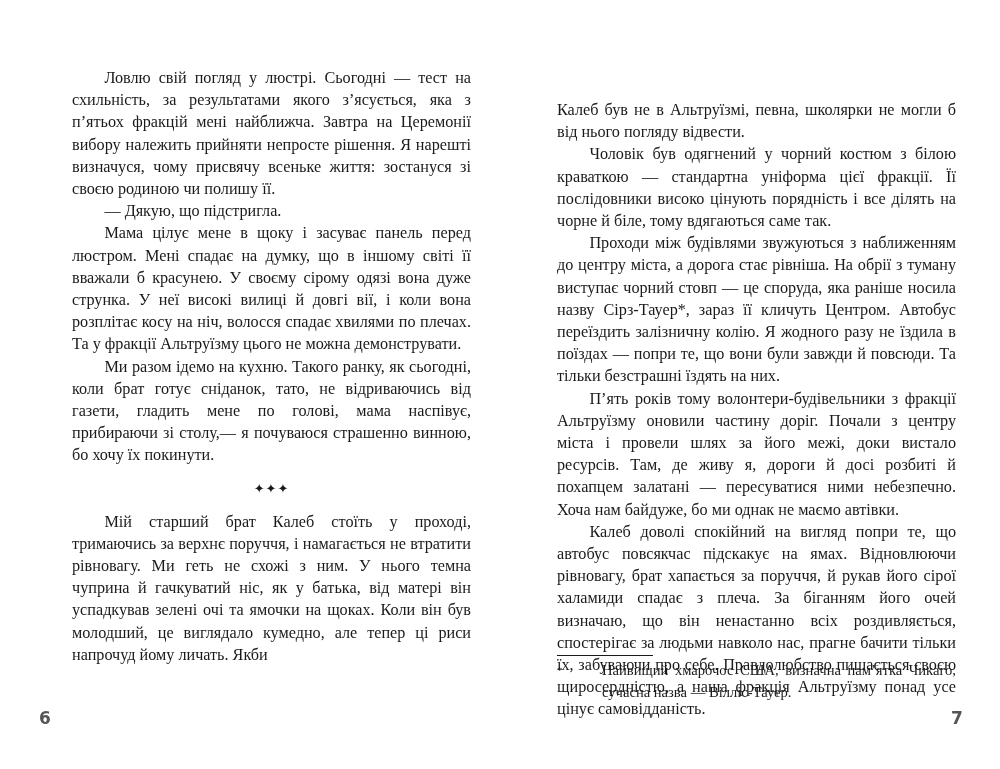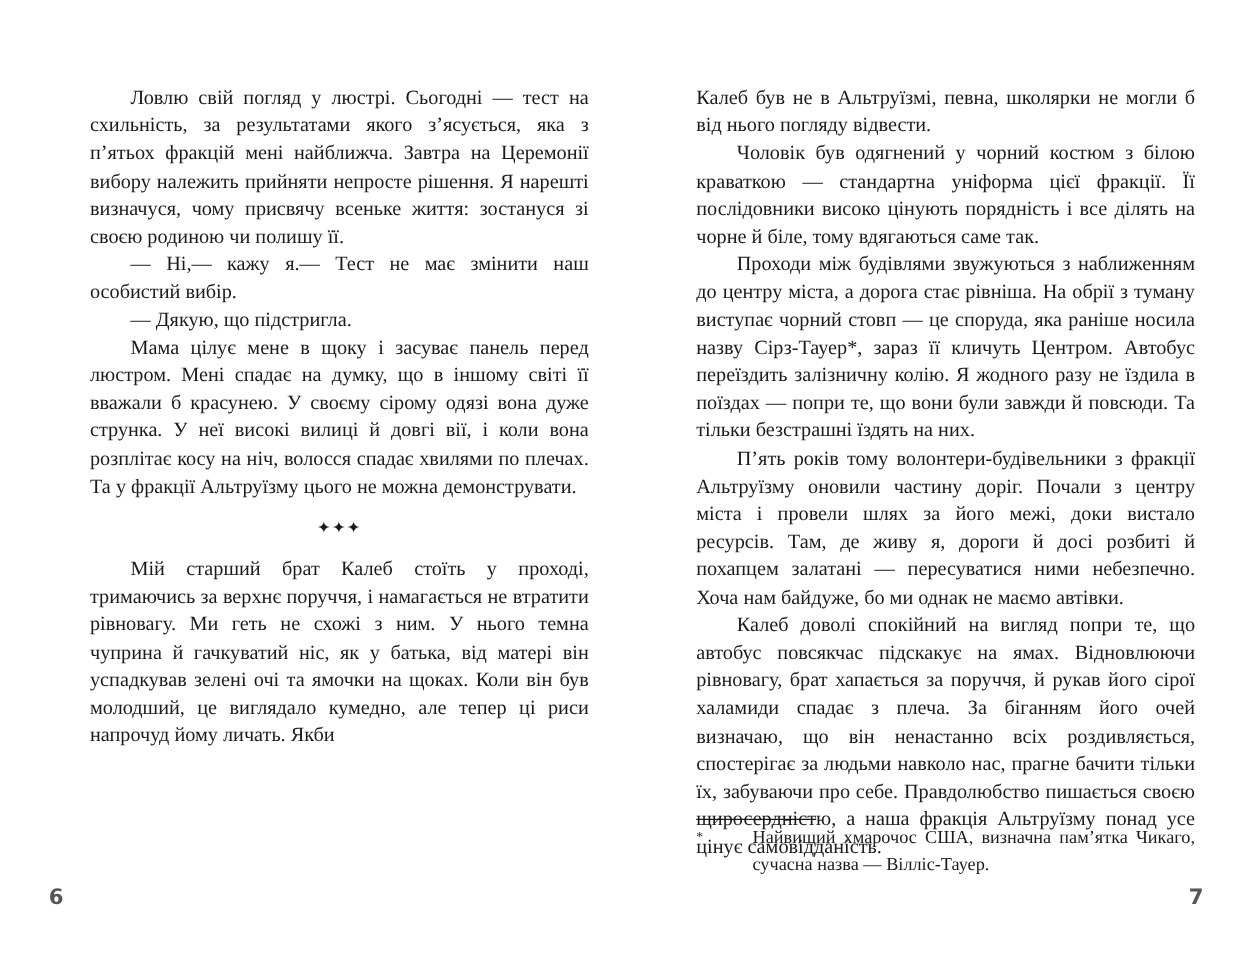--- a/index.html
+++ b/index.html
@@ -31,21 +31,21 @@
       line-height: 22.2px;
       text-align: justify;
       hyphens: manual;
     }
     .page-left .column { left: 72px; }
     .page-right .column { left: 57px; }
     .para {
       margin: 0;
       text-indent: 2em;
     }
-    .para.noindent { text-indent: 0; }
+    .para.noindent { text-indent: 0; margin-top: 32px; }
     .separator {
       text-align: center;
       text-indent: 0;
       margin: 11px 0 11px 0;
       font-size: 13px;
       letter-spacing: 1px;
       line-height: 22px;
     }
     .footnote-rule {
       position: absolute;
@@ -81,23 +81,23 @@
     }
     .page-left .page-number { left: 39px; }
     .page-right .page-number { left: 451px; }
   </style>
 </head>
 <body>
 
 <div class="page page-left">
   <div class="column">
     <p class="para">Ловлю свій погляд у люстрі. Сьогодні — тест на схильність, за результатами якого з’ясується, яка з п’ятьох фракцій мені найближча. Завтра на Церемонії вибору належить прийняти непросте рішення. Я нарешті визначуся, чому присвячу всеньке життя: зостануся зі своєю родиною чи полишу її.</p>
-    <p class="para">— Ні,— кажу я.— Тест не має змінити наш особистий вибір.</p>
     <p class="para">— Дякую, що підстригла.</p>
     <p class="para">Мама цілує мене в щоку і засуває панель перед люстром. Мені спадає на думку, що в іншому світі її вважали б красунею. У своєму сірому одязі вона дуже струнка. У неї високі вилиці й довгі вії, і коли вона розплітає косу на ніч, волосся спадає хвилями по плечах. Та у фракції Альтруїзму цього не можна демонструвати.</p>
+    <p class="para">Ми разом ідемо на кухню. Такого ранку, як сьогодні, коли брат готує сніданок, тато, не відриваючись від газети, гладить мене по голові, мама наспівує, прибираючи зі столу,— я почуваюся страшенно винною, бо хочу їх покинути.</p>
     <div class="separator">✦✦✦</div>
     <p class="para">Мій старший брат Калеб стоїть у проході, тримаючись за верхнє поруччя, і намагається не втратити рівновагу. Ми геть не схожі з ним. У нього темна чуприна й гачкуватий ніс, як у батька, від матері він успадкував зелені очі та ямочки на щоках. Коли він був молодший, це виглядало кумедно, але тепер ці риси напрочуд йому личать. Якби</p>
   </div>
   <div class="page-number">6</div>
 </div>
 
 <div class="page page-right">
   <div class="column">
     <p class="para noindent">Калеб був не в Альтруїзмі, певна, школярки не могли б від нього погляду відвести.</p>
     <p class="para">Чоловік був одягнений у чорний костюм з білою краваткою — стандартна уніформа цієї фракції. Її послідовники високо цінують порядність і все ділять на чорне й біле, тому вдягаються саме так.</p>

